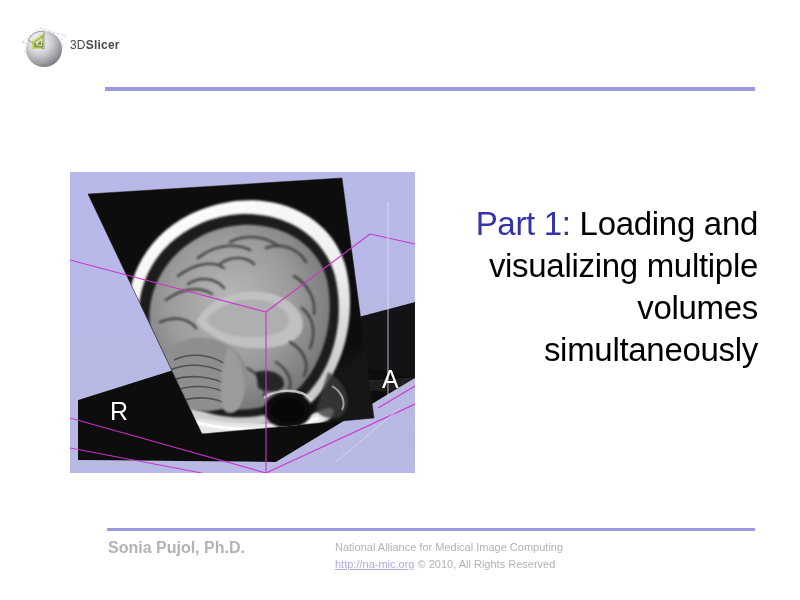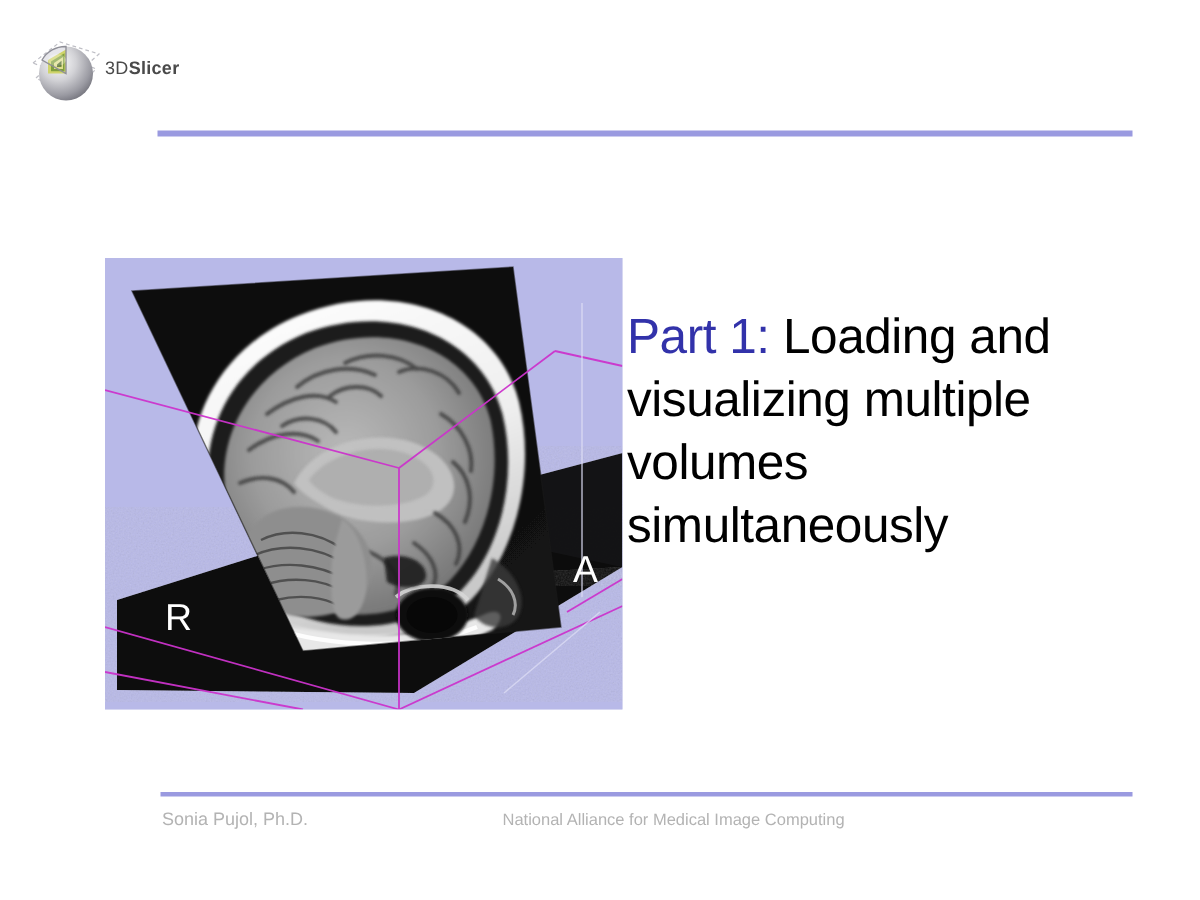--- a/index.html
+++ b/index.html
@@ -60,20 +60,21 @@
     width: 648px;
     height: 3px;
   }
 
   
   #slide-title {
     position: absolute;
     left: 418px;
     top: 203px;
     width: 340px;
+    text-align: right;
     font-size: 33px;
     line-height: 42px;
     color: #000000;
     font-weight: 400;
     letter-spacing: -0.3px;
   }
   #slide-title .accent {
     color: #3232aa;
   }
 
@@ -87,23 +88,24 @@
     background: #b8b9e8;
     overflow: hidden;
   }
   #brain-view svg { display: block; }
 
   
   #footer-left {
     position: absolute;
     left: 108px;
     top: 539px;
-    font-size: 12px;
+    font-size: 16px;
     color: #b3b3b3;
     white-space: nowrap;
+    font-weight: bold;
   }
   #footer-right {
     position: absolute;
     right: 45px;
     top: 539px;
     width: 420px;
     text-align: left;
     font-size: 11px;
     color: #b3b3b3;
     line-height: 17px;
@@ -299,13 +301,17 @@
 <div id="slide-title">
   <span class="accent">Part 1:</span><span> Loading and visualizing multiple volumes simultaneously</span>
 </div>
 
 <div class="rule" id="footer-rule"></div>
 
 <div id="footer-left">Sonia Pujol, Ph.D.</div>
 
 <div id="footer-right">
   <div class="line1">National Alliance for Medical Image Computing</div>
+  <div class="line2">
+    <span id="footer-url">http://na-mic.org</span>
+    <span id="footer-copyright">© 2010, All Rights Reserved</span>
+  </div>
 </div>
 
 </body></html>

